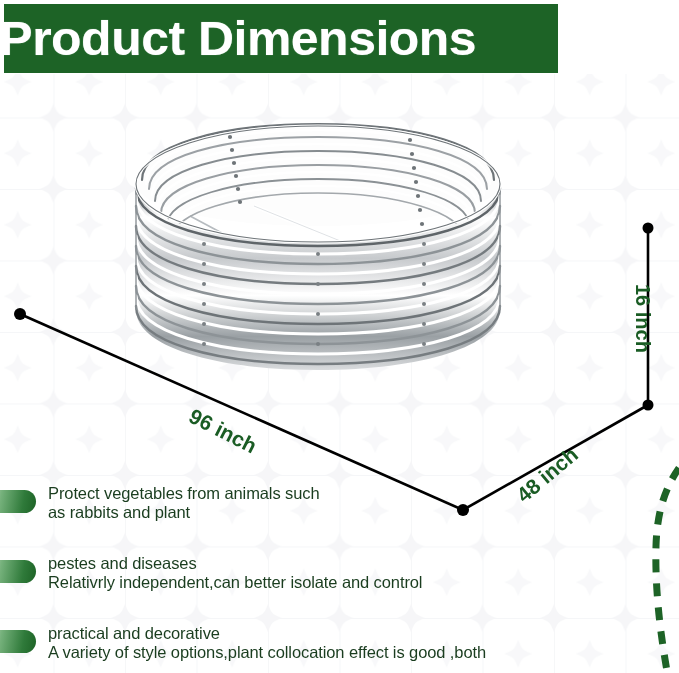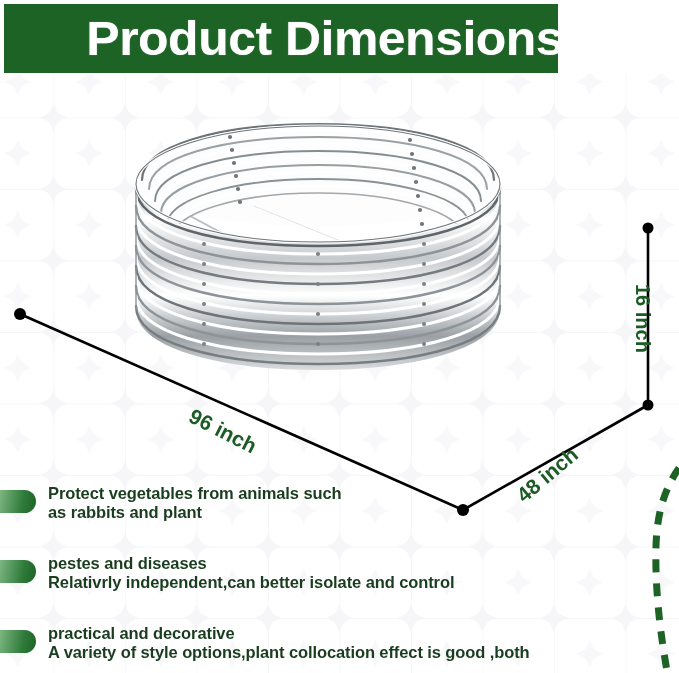--- a/index.html
+++ b/index.html
@@ -28,21 +28,21 @@
     pointer-events:none;
   }
 
   
   .banner{
     position:absolute;
     left:4px;top:4px;
     width:554px;height:69px;
     background:#1d6326;
     z-index:5;
-    display:flex;align-items:center;justify-content:flex-end;
+    display:flex;align-items:center;justify-content:flex-start;
   }
   .banner-title{
     color:#ffffff;
     font-family:"Liberation Sans",sans-serif;
     font-weight:bold;
     font-size:49px;
     line-height:49px;
     letter-spacing:-0.5px;
     white-space:nowrap;
     text-shadow:0 0 1px rgba(255,255,255,0.5);
@@ -106,21 +106,21 @@
     margin-top:6px;
     flex:0 0 auto;
     width:48px;height:23px;
     border-radius:12px;
     background:linear-gradient(100deg,#b9d9bb 0%,#74b07a 28%,#2f7a3a 72%,#1d6326 100%);
   }
   .feature-text{
     margin-left:12px;
     color:#1a3d1f;
     font-family:"Liberation Sans",sans-serif;
-    font-weight:bold;
+    font-weight:normal;
     font-size:16.5px;
     line-height:18.5px;
     letter-spacing:-0.1px;
     padding-top:0px;
     max-width:600px;
   }
   .feature-text span{display:block;}
 </style>
 </head>
 <body>

